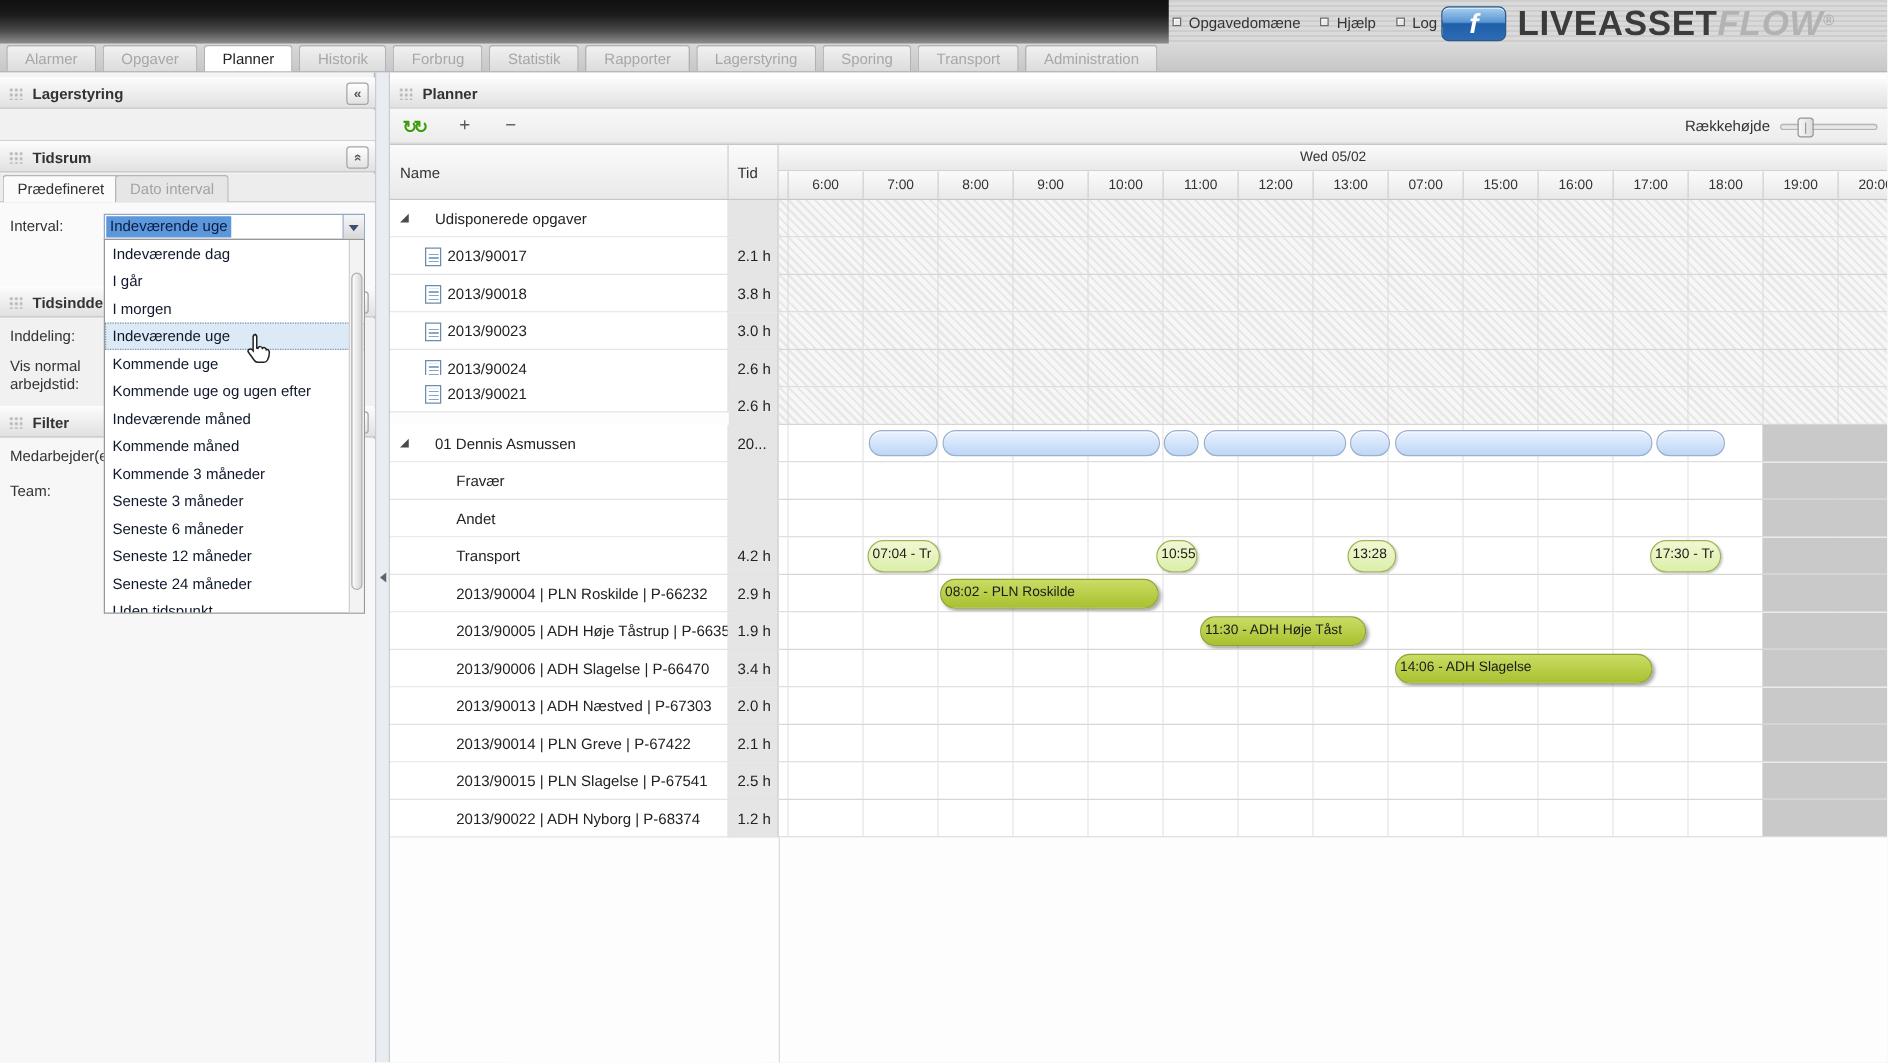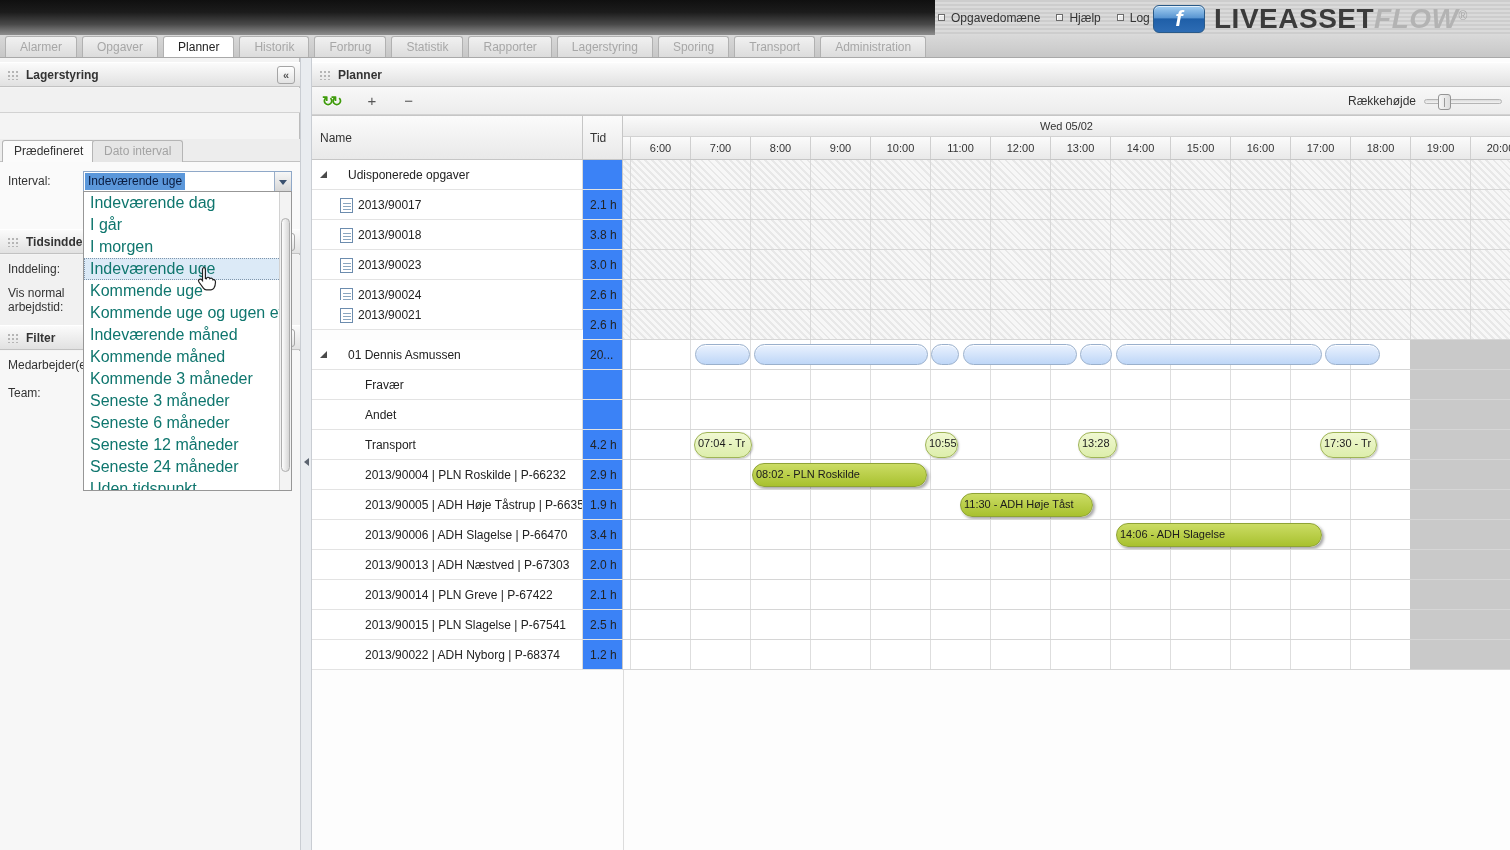--- a/index.html
+++ b/index.html
@@ -56,21 +56,21 @@
   .combo-val{position:absolute;left:1px;top:1px;height:17px;line-height:17px;padding:0 3px;
        font-size:12px;background:#5b97da;color:#0a1c40;white-space:nowrap}
   .combo-trigger{position:absolute;right:0;top:0;width:17px;height:19px;border-left:1px solid #9aaec8;
        background:linear-gradient(#f7f7f7,#d7d7d7);cursor:default}
   .combo-trigger i{position:absolute;left:4px;top:8px;width:0;height:0;
        border-left:4px solid transparent;border-right:4px solid transparent;border-top:5px solid #39506e}
 
   
   .dropdown{position:absolute;left:83px;top:191px;width:209px;height:300px;background:#fff;
        border:1px solid #979797;z-index:40;overflow:hidden}
-  .dd-item{height:22px;line-height:22px;padding-left:6px;font-size:16px;color:#0f766e;white-space:nowrap;cursor:default}
+  .dd-item{height:22px;line-height:22px;padding-left:6px;font-size:12px;color:#0f172a;white-space:nowrap;cursor:default}
   .dd-item.hl{background:#dceaf7;outline:1px dotted #7f95ab;outline-offset:-1px}
   .dd-scroll{position:absolute;right:0;top:0;width:12px;height:298px;background:#f3f3f3;border-left:1px solid #d2d2d2}
   .dd-thumb{position:absolute;left:1px;top:26px;width:9px;height:254px;border:1px solid #adadad;border-radius:5px;
        background:linear-gradient(90deg,#fdfdfd,#d6d6d6)}
   .cursor-svg{position:absolute;left:194px;top:266px;z-index:60}
 
   
   .splitter{position:absolute;left:300px;top:58px;width:12px;height:792px;background:#e9ecf0;
        border-left:1px solid #c9cdd3;border-right:1px solid #c9cdd3}
   .split-arrow{position:absolute;left:3px;top:400px;width:0;height:0;
@@ -102,21 +102,21 @@
        text-align:center;line-height:21px;font-size:11px}
   #hour-header{left:311px;top:79px;width:887px;height:23px;border-bottom:1px solid #c6c6c6;overflow:hidden}
   .hour-cell{position:absolute;top:0;width:60px;height:23px;border-left:1px solid #cfcfcf;
        text-align:center;font-size:11px;line-height:22px;color:#333}
 
   
   #grid-rows{position:absolute;left:0;top:102px;width:1198px;height:510px}
   .gr-name{position:absolute;left:0;width:271px;height:30px;border-bottom:1px solid #e3e3e3;border-right:1px solid #dadada;
        background:#fff;font-size:12px;white-space:nowrap;overflow:hidden}
   .gr-tid{position:absolute;left:271px;width:40px;height:30px;border-bottom:1px solid #e3e3e3;border-right:1px solid #c9c9c9;
-       background:#3b82f6;font-size:12px;padding:8px 0 0 7px;white-space:nowrap;overflow:hidden}
+       background:#e5e5e5;font-size:12px;padding:8px 0 0 7px;white-space:nowrap;overflow:hidden}
   .gr-strip{position:absolute;left:311px;width:887px;height:30px;border-bottom:1px solid #d6d6d6;overflow:hidden}
   .gr-strip.day{background-color:#fff;background-image:linear-gradient(to right,#dedede 1px,transparent 1px);
        background-size:60px 100%;background-position:7px 0}
   .gr-strip.hatch{background-color:#f7f7f7;
        background-image:linear-gradient(to right,#d9d9d9 1px,transparent 1px),
                         repeating-linear-gradient(45deg,#e8e8e8 0 2px,transparent 2px 5px);
        background-size:60px 100%,auto;background-position:7px 0,0 0}
   .offhours{position:absolute;left:787px;top:0;width:100px;height:30px;background:#c9c9c9}
   .gr-label{position:absolute;top:8px}
   .tri{position:absolute;left:8px;top:11px;width:0;height:0;border-bottom:7px solid #4a4a4a;border-left:7px solid transparent}
@@ -178,20 +178,25 @@
     </div>
 
   <div class="sidebar">
     <div class="panel-header" style="top:4px">
       <span class="dots"></span>
       <span>Lagerstyring</span>
       <span class="tool-btn">«</span>
     </div>
     <div class="panel-body" style="top:30px;height:25px;border-bottom:1px solid #d2d2d2"></div>
 
+    <div class="panel-header" style="top:55px">
+      <span class="dots"></span>
+      <span>Tidsrum</span>
+      <span class="tool-btn"><span class="chev-up">«</span></span>
+    </div>
     <div class="side-tabstrip" style="top:81px">
       <span class="side-tab active">Prædefineret</span>
       <span class="side-tab inactive">Dato interval</span>
     </div>
     <div class="panel-body" style="top:104px;height:67px;background:#fafafa"></div>
     <span class="side-label" style="left:8px;top:116px">Interval:</span>
     <div class="combo">
       <span class="combo-val">Indeværende uge</span>
       <span class="combo-trigger">
           <i></i>
@@ -272,21 +277,21 @@
     <div class="gh" id="day-header"><span>Wed 05/02</span></div>
     <div class="gh" id="hour-header">
         <div class="hour-cell" style="left: 7px;">6:00</div>
         <div class="hour-cell" style="left: 67px;">7:00</div>
         <div class="hour-cell" style="left: 127px;">8:00</div>
         <div class="hour-cell" style="left: 187px;">9:00</div>
         <div class="hour-cell" style="left: 247px;">10:00</div>
         <div class="hour-cell" style="left: 307px;">11:00</div>
         <div class="hour-cell" style="left: 367px;">12:00</div>
         <div class="hour-cell" style="left: 427px;">13:00</div>
-        <div class="hour-cell" style="left: 487px;">14:00</div>
+        <div class="hour-cell" style="left: 487px;">07:00</div>
         <div class="hour-cell" style="left: 547px;">15:00</div>
         <div class="hour-cell" style="left: 607px;">16:00</div>
         <div class="hour-cell" style="left: 667px;">17:00</div>
         <div class="hour-cell" style="left: 727px;">18:00</div>
         <div class="hour-cell" style="left: 787px;">19:00</div>
         <div class="hour-cell" style="left: 847px;">20:00</div>
       </div>
 
     <div id="grid-rows">
         <div class="gr-name" style="top: 0px;">

